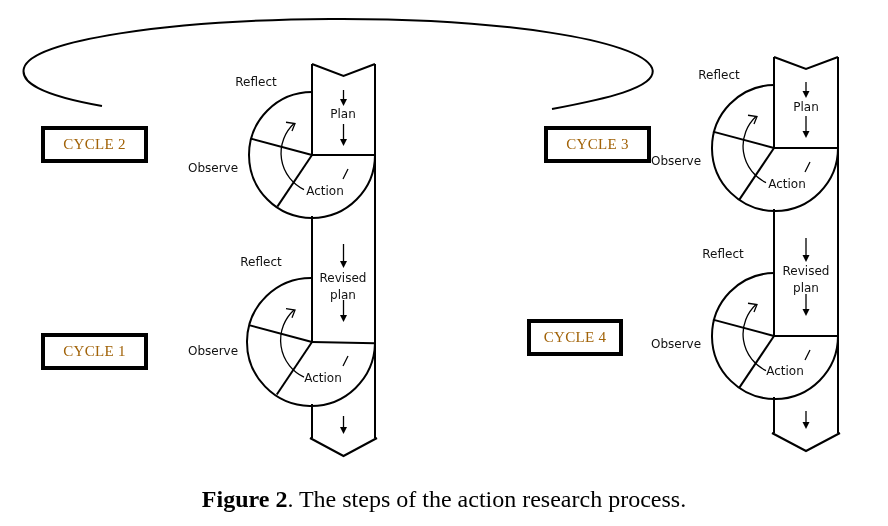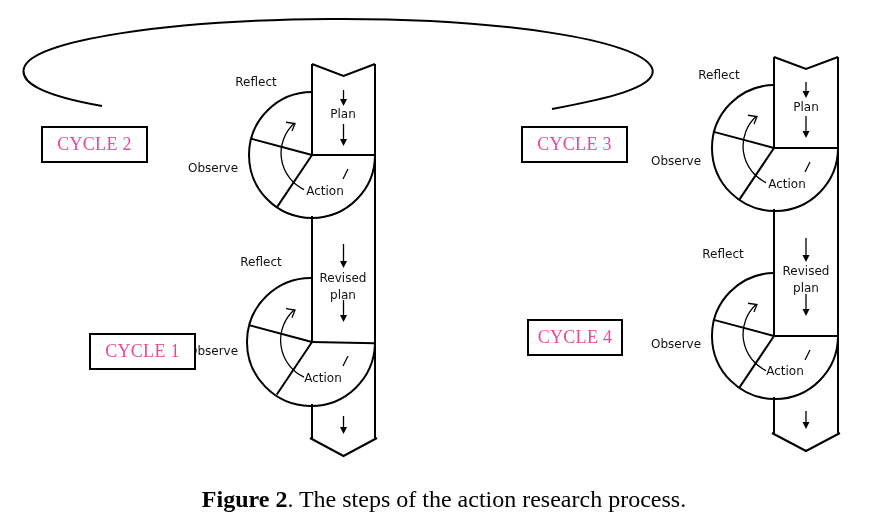--- a/index.html
+++ b/index.html
@@ -2,22 +2,22 @@
 <html><head>
   <meta charset="utf-8">
   <style>
     html, body { margin: 0; padding: 0; background: #ffffff; }
     body { width: 888px; height: 526px; position: relative; overflow: hidden; }
     #diagram { position: absolute; left: 0; top: 0; width: 888px; height: 526px; }
     .stroke { fill: none; stroke: #000; stroke-width: 2; }
     .thin { fill: none; stroke: #000; stroke-width: 1.3; }
     .lbl { font-family: "DejaVu Sans", sans-serif; font-size: 12px; fill: #111; }
     .cycle-box {
-      position: absolute; border: 2px solid #000000; background: #fff;
-      font-family: "Liberation Serif", serif; font-size: 18px; color: #ec4899;
+      position: absolute; border: 4px solid #000000; background: #fff;
+      font-family: "Liberation Serif", serif; font-size: 15px; color: #a16207;
       display: flex; align-items: center; justify-content: center;
       letter-spacing: 0.3px; box-sizing: border-box;
     }
     .caption {
       position: absolute; left: 0; width: 888px; top: 486px; text-align: center;
       font-family: "Liberation Serif", serif; font-size: 24px; color: #000;
     }
     .caption b { font-weight: bold; }
   </style>
 </head>
@@ -119,24 +119,24 @@
         <text x="785" y="375" class="lbl" text-anchor="middle">Action</text>
         <text x="806" y="275" class="lbl" text-anchor="middle">Revised</text>
         <text x="806" y="292" class="lbl" text-anchor="middle">plan</text>
       </g>
     </g>
 </svg>
 
 <div class="cycle-box" id="box-cycle-2" style="left:41px;top:126px;width:107px;height:37px;">
   <span>CYCLE 2</span>
 </div>
-<div class="cycle-box" id="box-cycle-1" style="left:41px;top:333px;width:107px;height:37px;margin-left:48px;">
+<div class="cycle-box" id="box-cycle-1" style="left:41px;top:333px;width:107px;height:37px;">
   <span>CYCLE 1</span>
 </div>
-<div class="cycle-box" id="box-cycle-3" style="left:521px;top:126px;width:107px;height:37px;">
+<div class="cycle-box" id="box-cycle-3" style="left:544px;top:126px;width:107px;height:37px;">
   <span>CYCLE 3</span>
 </div>
 <div class="cycle-box" id="box-cycle-4" style="left:527px;top:319px;width:96px;height:37px;">
   <span>CYCLE 4</span>
 </div>
 
 <div class="caption">
   <b>Figure 2</b><span>. The steps of the action research process.</span>
 </div>
 

